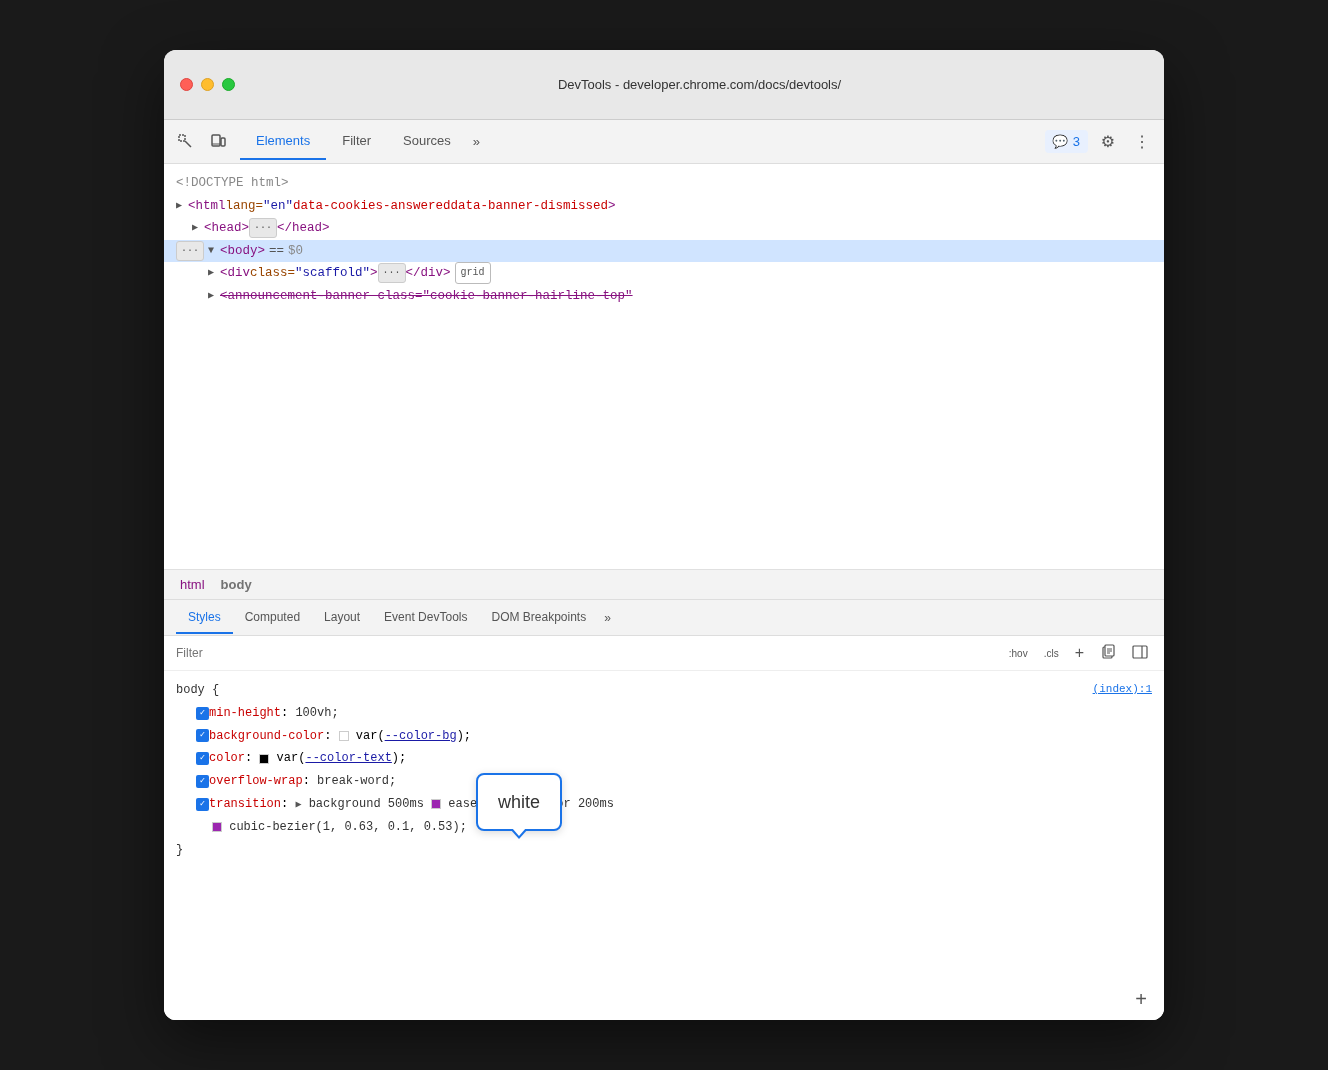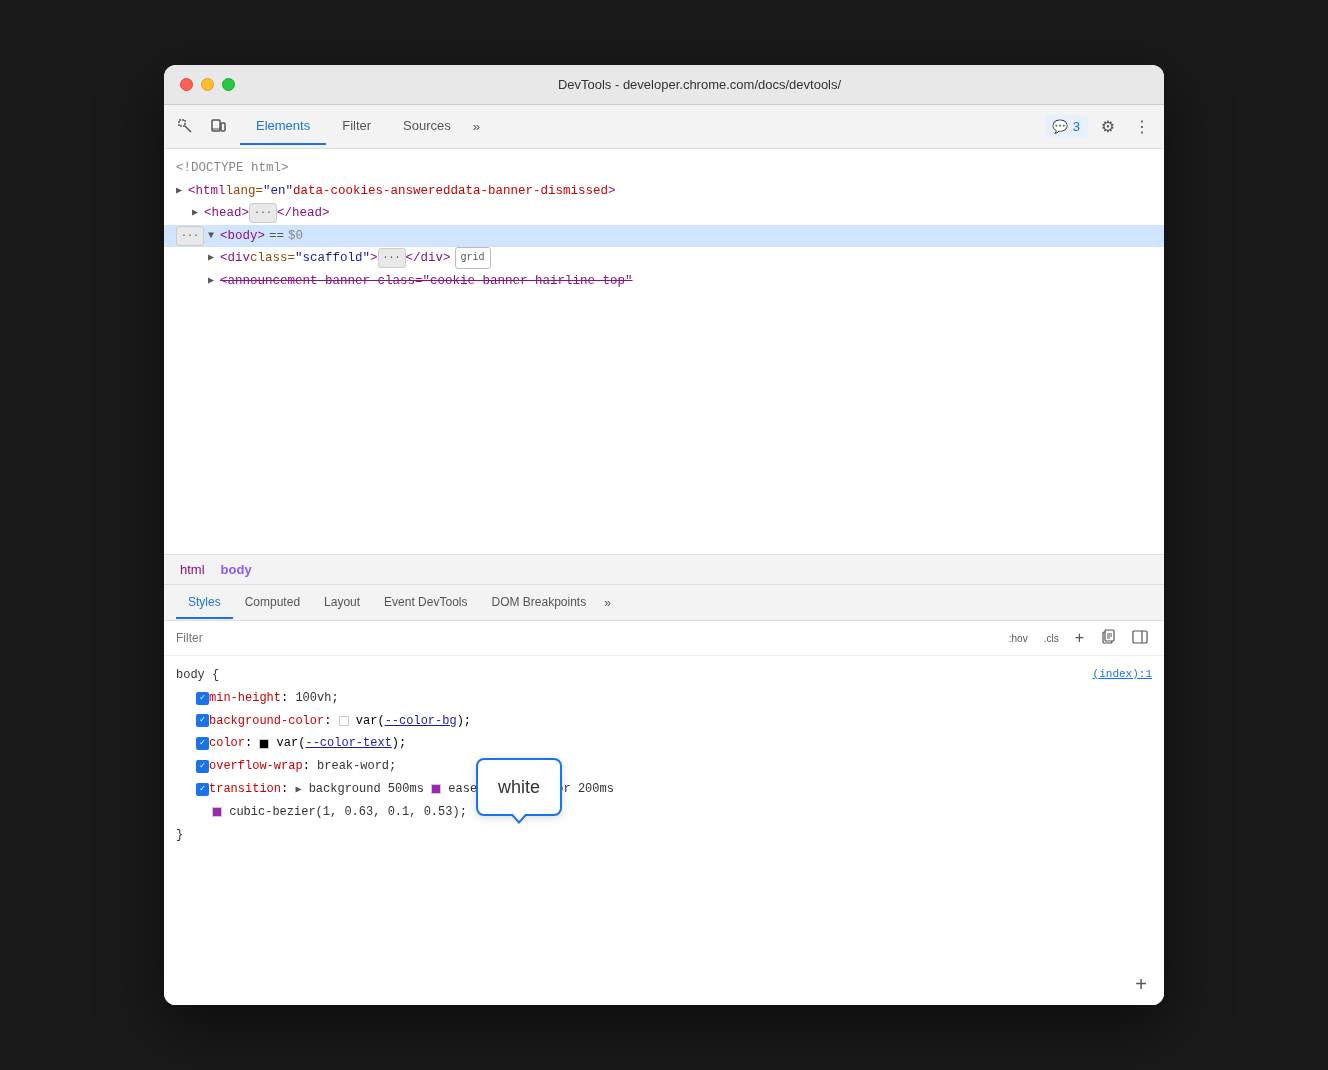--- a/index.html
+++ b/index.html
@@ -17,21 +17,21 @@
       width: 1000px;
       background: #f0f0f0;
       border-radius: 12px;
       box-shadow: 0 20px 60px rgba(0,0,0,0.5);
       overflow: hidden;
     }
 
     
     .title-bar {
       background: #e8e8e8;
-      padding: 12px 16px;
+      padding: 27px 16px;
       display: flex;
       align-items: center;
       border-bottom: 1px solid #ccc;
     }
 
     .traffic-lights {
       display: flex;
       gap: 8px;
       margin-right: 16px;
     }
@@ -220,21 +220,21 @@
       font-size: 13px;
     }
 
     .breadcrumb-item {
       color: #881280;
       cursor: pointer;
       padding: 1px 4px;
       border-radius: 3px;
     }
     .breadcrumb-item.active {
-      color: #8b5cf6;
+      color: #737373;
       font-weight: 600;
     }
 
     
     .bottom-panel {
       display: flex;
       flex-direction: column;
       height: 420px;
     }
 

